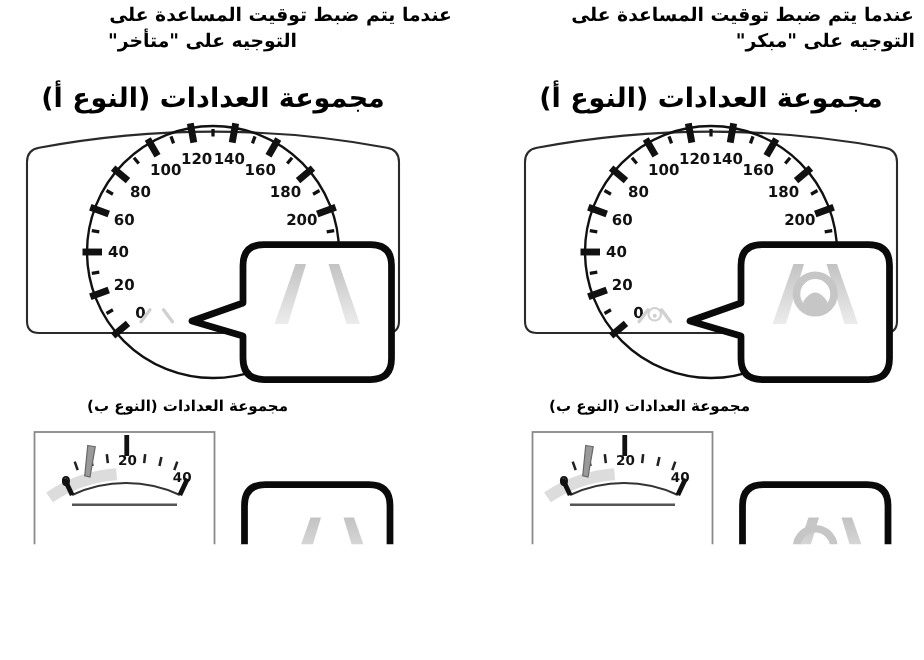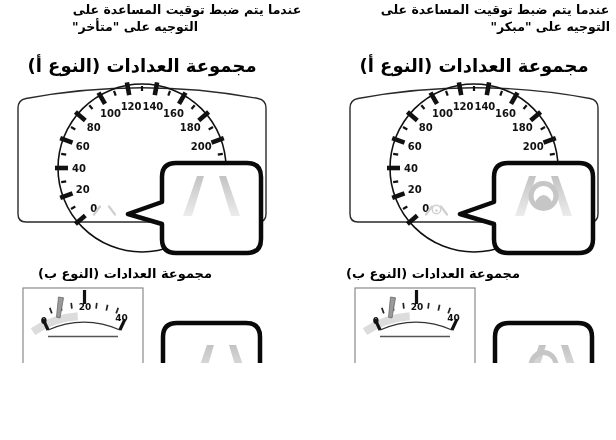--- a/index.html
+++ b/index.html
@@ -10,21 +10,21 @@
 
   .hdr{position:absolute;top:2px;left:72px;width:230px;direction:rtl;
        font-weight:bold;font-size:12.5px;line-height:16.5px;}
   .h1{text-align:center;white-space:nowrap;}
   .col-late .h2{text-align:left;}
   .col-early .h2{text-align:right;}
 
   .label-a{position:absolute;top:55px;left:10px;width:264px;text-align:center;
            direction:rtl;font-weight:bold;font-size:18px;}
   .label-b{position:absolute;top:266px;left:0px;width:250px;text-align:center;
-           direction:rtl;font-weight:bold;font-size:13px;}
+           direction:rtl;font-weight:bold;font-size:10px;}
 
   .gwrap{position:absolute;inset:0;}
   .col-early .gwrap{left:24px;}
 
   svg{position:absolute;overflow:visible;}
   .svg-a{left:8px;top:84px;width:292px;height:174px;}
   .svg-b{left:20px;top:286px;width:252px;height:150px;}
 
   .panel{fill:none;stroke:#2a2a2a;stroke-width:1.4;}
   .panelb{fill:#fff;stroke:#8a8a8a;stroke-width:1.2;}

